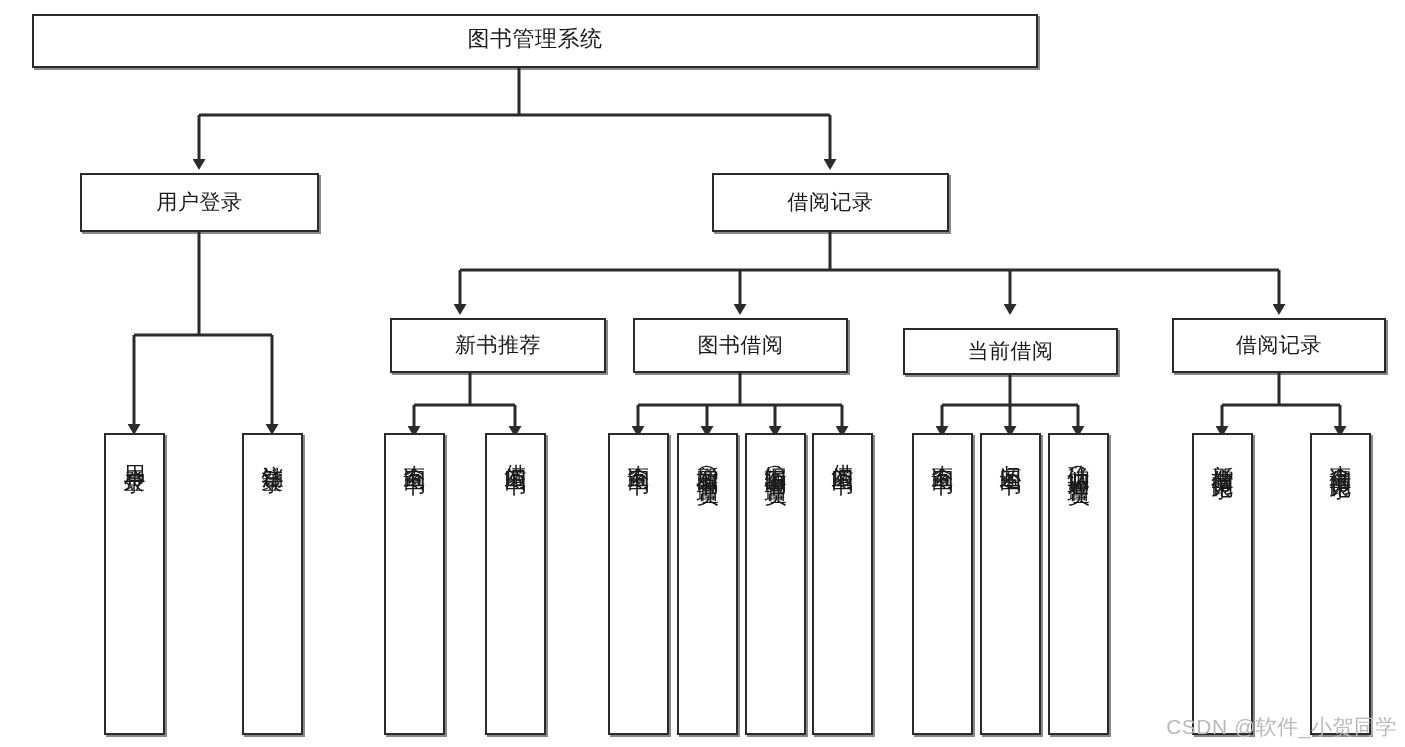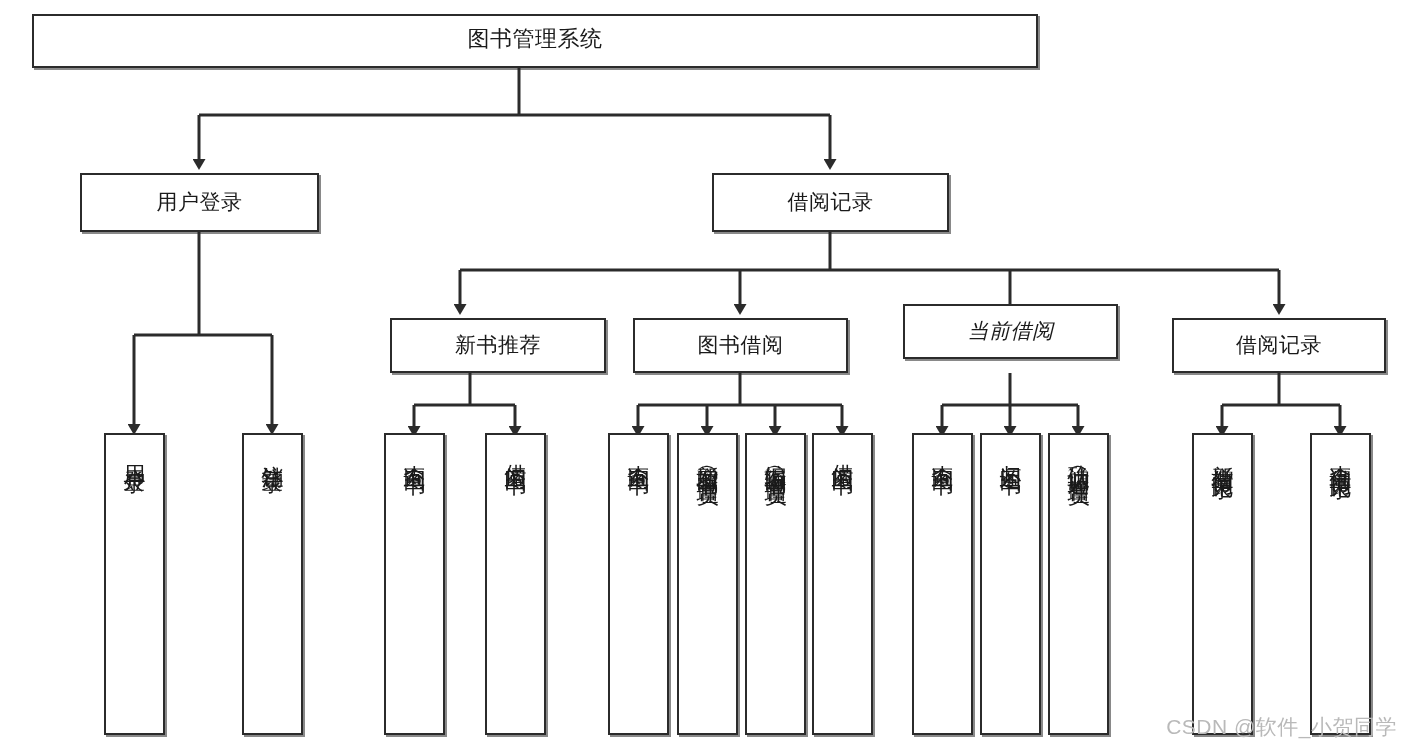--- a/index.html
+++ b/index.html
@@ -137,21 +137,21 @@
   <div class="node horiz" style="left:712px; top:173px; width:237px; height:59px;">
     <span class="label">借阅记录</span>
   </div>
 
   <div class="node horiz" style="left:362px; top:318px; width:216px; height:55px;margin-left:28px;">
     <span class="label">新书推荐</span>
   </div>
   <div class="node horiz" style="left:633px; top:318px; width:215px; height:55px;">
     <span class="label">图书借阅</span>
   </div>
-  <div class="node horiz" style="left:903px; top:304px; width:215px; height:55px;font-style:italic;">
+  <div class="node horiz" style="left:903px; top:328px; width:215px; height:47px;">
     <span class="label">当前借阅</span>
   </div>
   <div class="node horiz" style="left:1172px; top:318px; width:214px; height:55px;font-family:Liberation Serif, serif;">
     <span class="label">借阅记录</span>
   </div>
 
   <div class="node vert" style="left:104px; top:433px; width:61px; height:302px;">
     <span class="label">用户登录</span>
   </div>
   <div class="node vert" style="left:242px; top:433px; width:61px; height:302px;">

